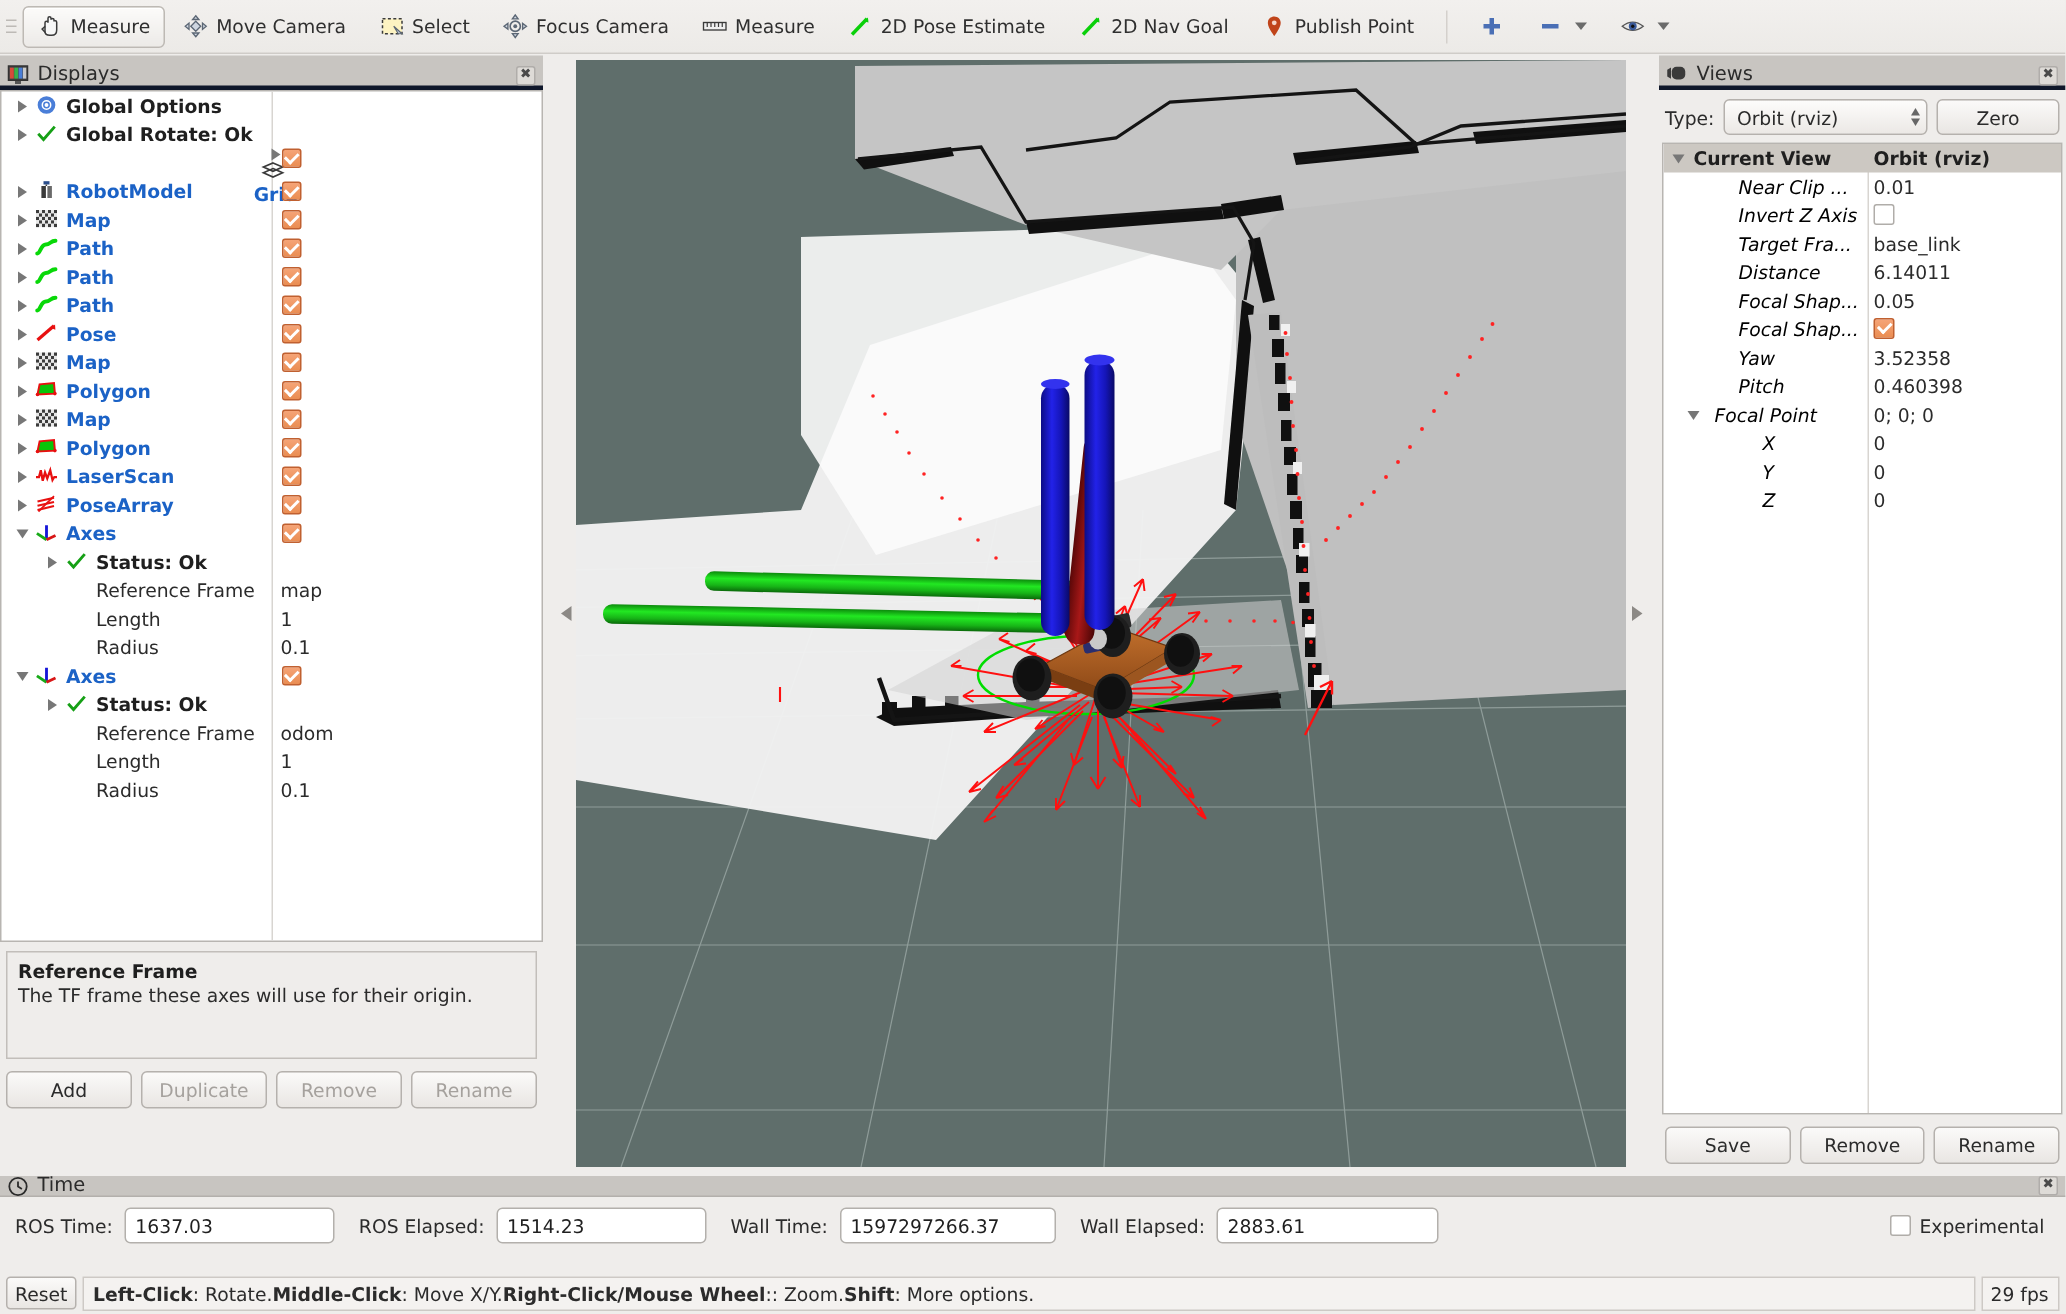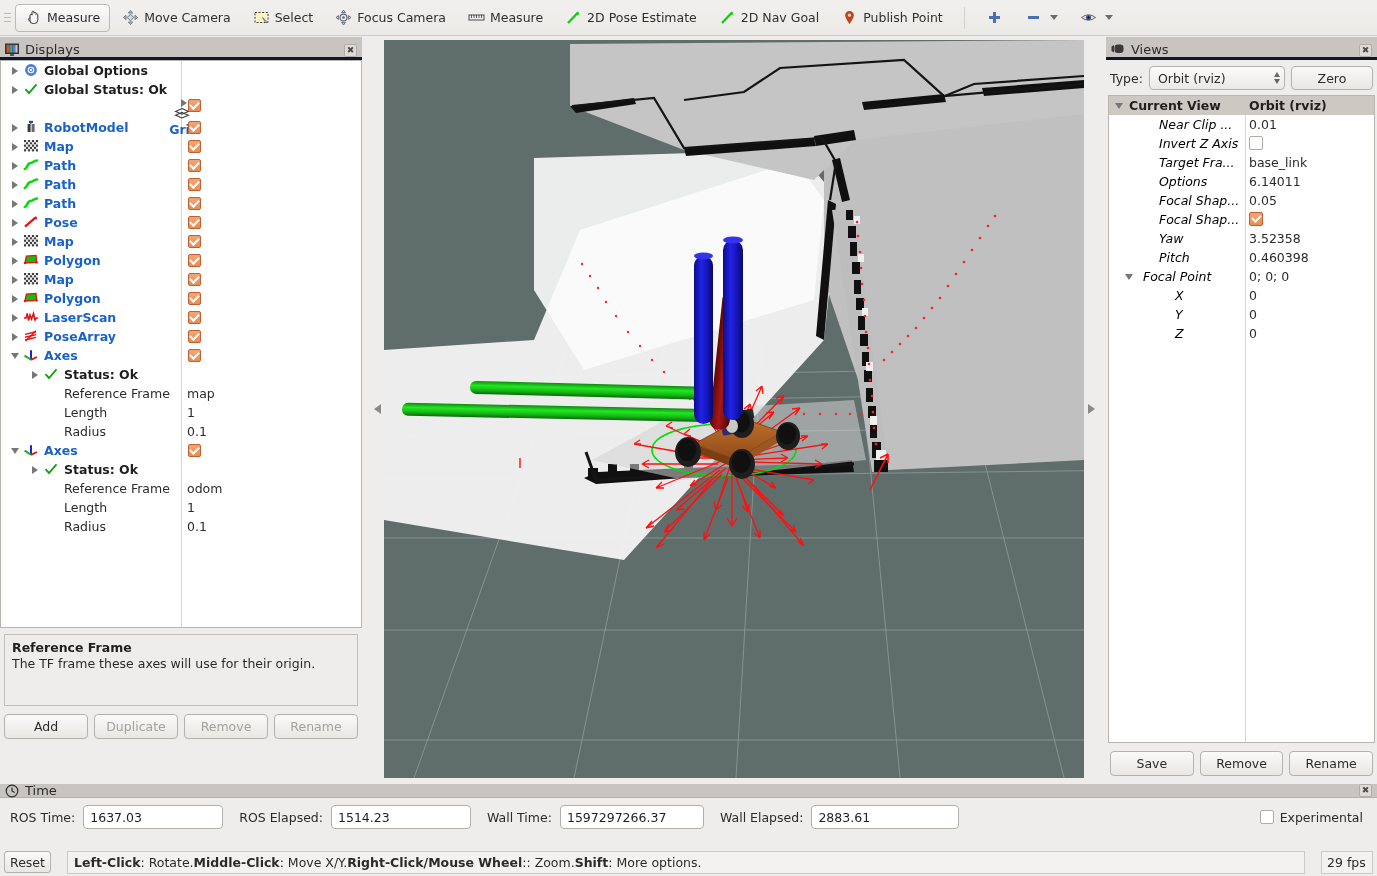--- a/index.html
+++ b/index.html
@@ -146,21 +146,21 @@
   #time-row { display:flex; align-items:center; height:38px; padding:0 10px; gap:8px; }
   .tfield-lbl { font-size:12.5px; }
   .tfield {
     height:24px; border:1px solid #b3b0ac; border-radius:4px; background:#fff;
     display:flex; align-items:center; padding:0 6px; font-size:12.5px; color:#1f1f1f;
   }
   .chk-exp { display:flex; align-items:center; gap:6px; margin-left:auto; margin-right:4px; }
 
   
   #statusbar { position:absolute; left:0; top:848px; width:1377px; height:28px; background:#efedeb;
-    display:flex; align-items:center; gap:16px; padding:0 4px; }
+    display:flex; align-items:center; gap:4px; padding:0 4px; }
   #reset-btn { width:47px; height:22px; border:1px solid #b5b1ad; border-radius:3px;
     background:linear-gradient(to bottom,#fbfaf9,#e9e6e3); display:flex;align-items:center;justify-content:center; font-size:12.5px;}
   #status-text { flex:1; height:23px; border:1px solid #cdc9c5; background:#f4f2f0;
     display:flex; align-items:center; padding:0 6px; font-size:12.5px; gap:0; }
   #status-text b { font-weight:bold; }
   #fps { width:52px; height:23px; border:1px solid #cdc9c5; background:#f4f2f0;
     display:flex; align-items:center; padding:0 5px; font-size:12.5px;}
 </style>
 </head>
 <body>
@@ -329,21 +329,21 @@
               </svg></span>
             <span class="tlabel plain">Global Options</span>
           </div>
           <div class="trow" style="padding-left: 6px;">
             <span class="exp">
               <i class="tri-r"></i>
             </span>
             <span class="ticon"><svg width="16" height="14" viewBox="0 0 16 14">
                 <path d="M2.5,7.2 L6,11 L13.5,2.4" fill="none" stroke="#16a016" stroke-width="1.9"></path>
               </svg></span>
-            <span class="tlabel plain">Global Status: Ok</span>
+            <span class="tlabel plain">Global Rotate: Ok</span>
           </div>
           <div class="trow" style="padding-left: 6px; flex-direction: column;">
             <span class="exp">
               <i class="tri-r"></i>
             </span>
             <span class="ticon"><svg width="16" height="14" viewBox="0 0 16 14">
                 <path d="M8,1.6 L14.4,4.4 L8,7.2 L1.6,4.4 Z" fill="none" stroke="#3a3a3a" stroke-width="1.1"></path>
                 <path d="M8,5.4 L14.4,8.2 L8,11 L1.6,8.2 Z" fill="none" stroke="#3a3a3a" stroke-width="1.1"></path>
               </svg></span>
             <span class="tlabel link">Grid</span>
@@ -977,21 +977,21 @@
           </div>
           <div class="vrow">
             <span class="nm" style="left: 50px;">Invert Z Axis</span>
             <span class="wbox" style="position: absolute; left: 140px; top: 2px;"></span>
           </div>
           <div class="vrow">
             <span class="nm" style="left: 50px;">Target Fra...</span>
             <span class="vl">base_link</span>
           </div>
           <div class="vrow">
-            <span class="nm" style="left: 50px;">Options</span>
+            <span class="nm" style="left: 50px;">Distance</span>
             <span class="vl">6.14011</span>
           </div>
           <div class="vrow">
             <span class="nm" style="left: 50px;">Focal Shap...</span>
             <span class="vl">0.05</span>
           </div>
           <div class="vrow">
             <span class="nm" style="left: 50px;">Focal Shap...</span>
             <span class="obox" style="position: absolute; left: 140px; top: 2px;"></span>
           </div>

